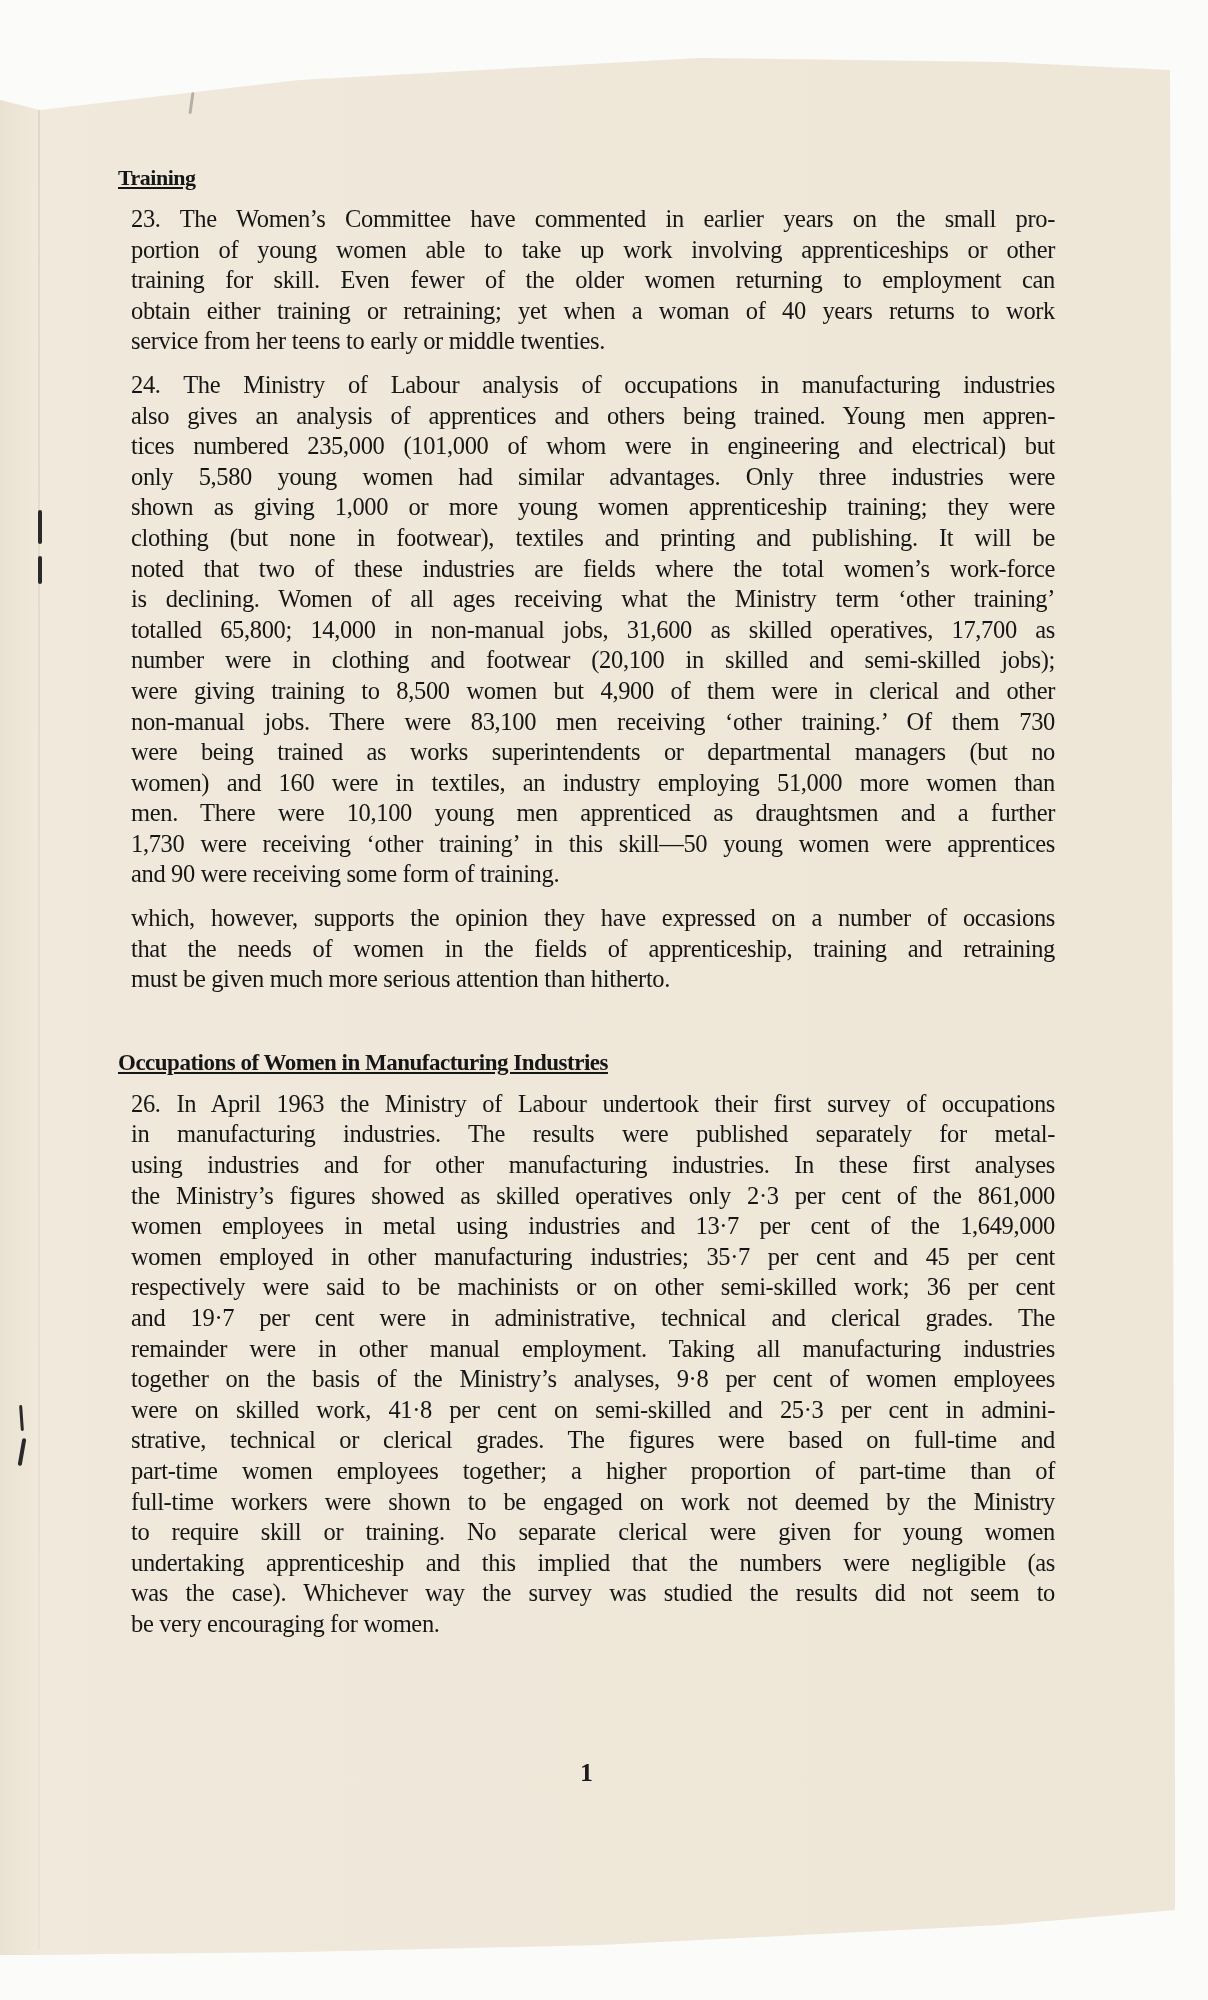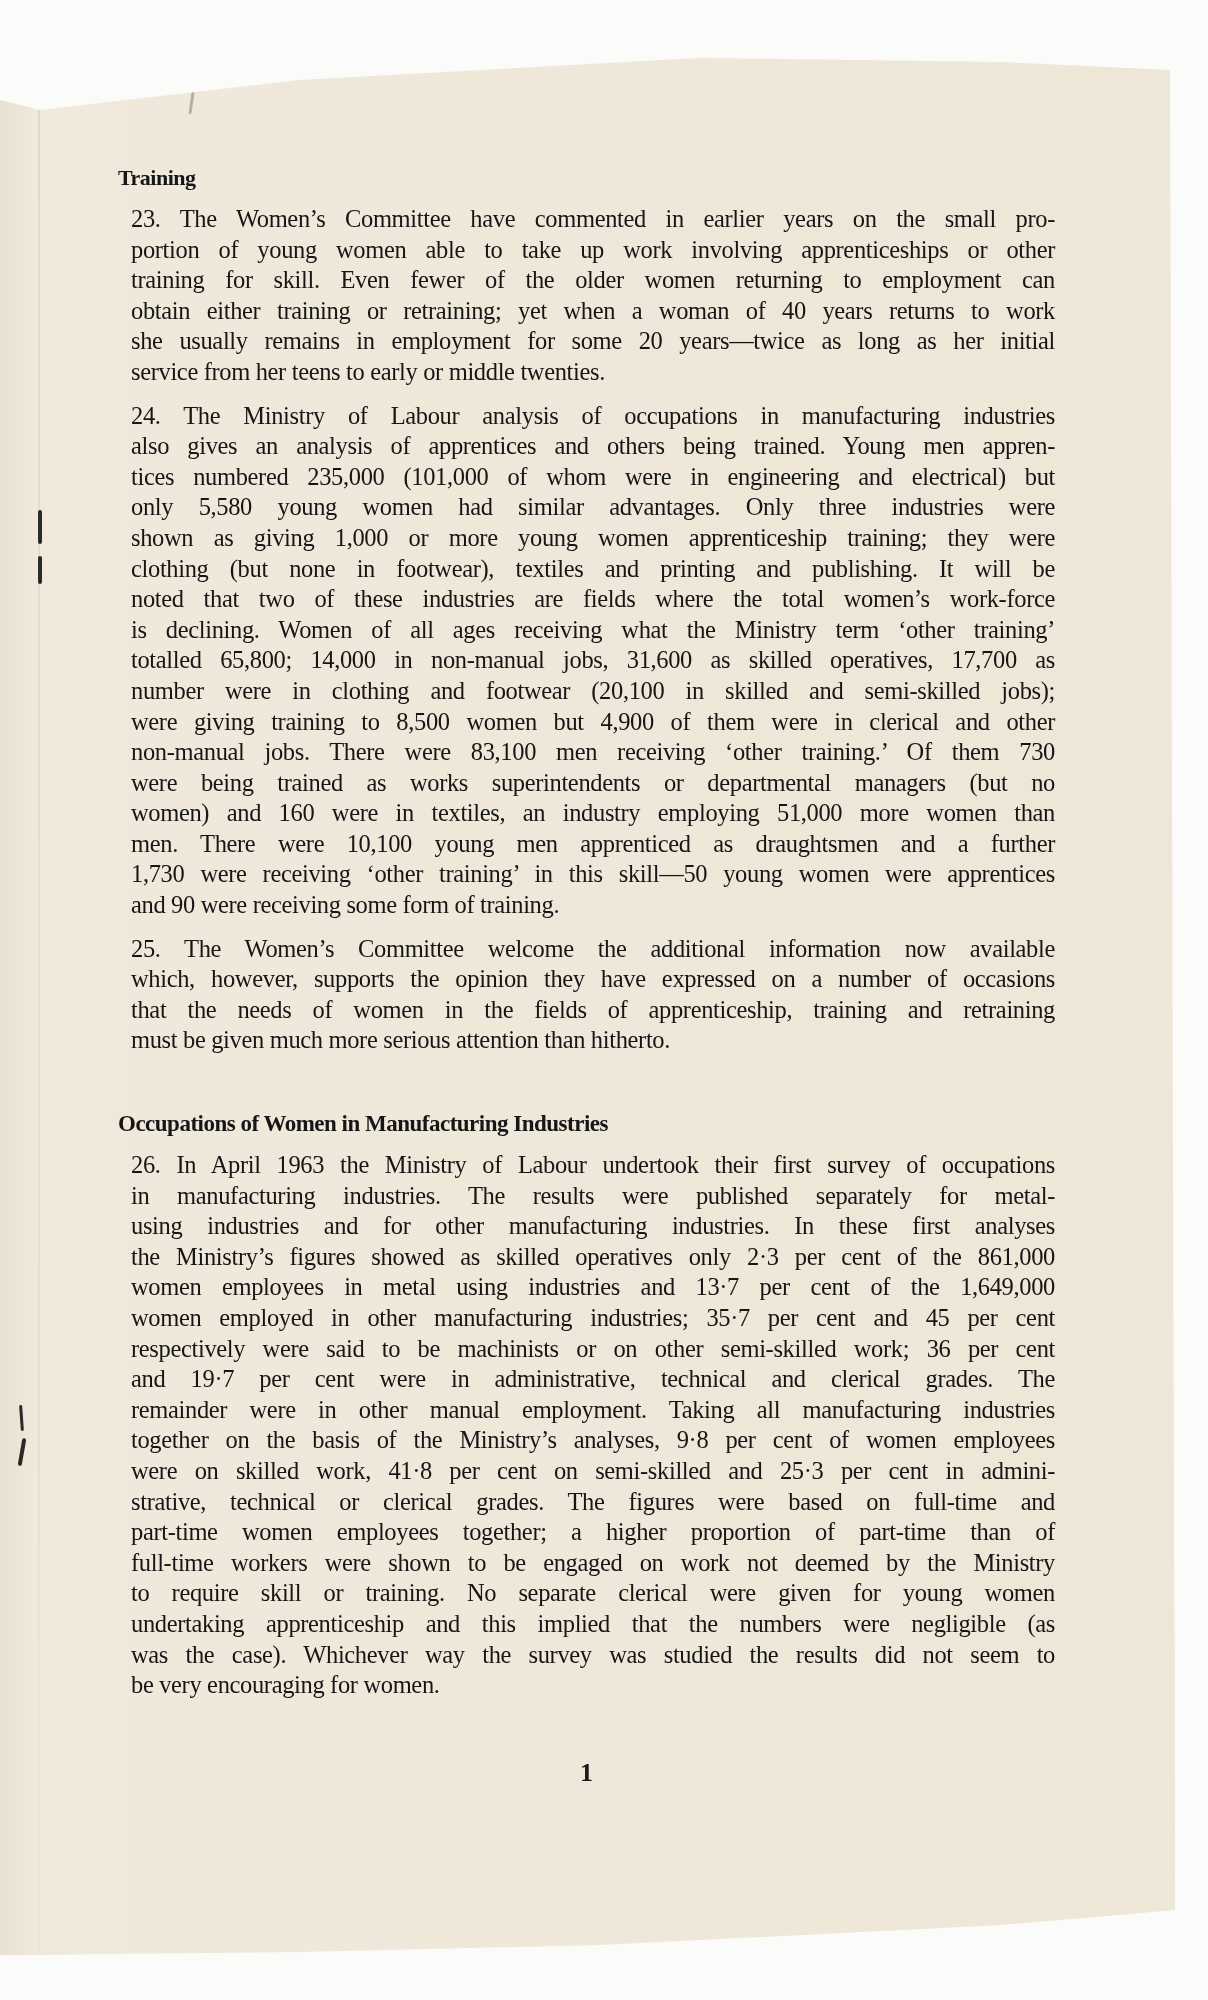--- a/index.html
+++ b/index.html
@@ -25,21 +25,21 @@
   }
   .staple {
     position: absolute; width: 4px; background: #2a2a2a; border-radius: 2px;
   }
   .content {
     position: absolute; left: 118px; top: 165px; width: 950px;
     color: #161616;
   }
   .heading {
     font-weight: bold; font-size: 22px; letter-spacing: -0.5px;
-    margin: 0; line-height: 26px;
+    margin: 0; line-height: 26px; text-decoration: underline;
   }
   .para {
     font-size: 24.5px; line-height: 30.6px;
     text-align: justify; margin: 13px;
     letter-spacing: -0.35px;
   }
   .line { display: block; white-space: nowrap; text-align: justify; text-align-last: justify; }
   .line.last { text-align-last: left; }
   .section-gap { height: 42px; }
   .page-number {
@@ -65,21 +65,20 @@
 <div class="staple" style="left:20px; top:1438px; height:28px; transform:rotate(10deg); width:4px;"></div>
 
 <div class="content">
   <h2 class="heading">Training</h2>
 
   <div class="para">
     <span class="line">23. The Women’s Committee have commented in earlier years on the small pro-</span>
     <span class="line">portion of young women able to take up work involving apprenticeships or other</span>
     <span class="line">training for skill. Even fewer of the older women returning to employment can</span>
     <span class="line">obtain either training or retraining; yet when a woman of 40 years returns to work</span>
-    <span class="line">she usually remains in employment for some 20 years—twice as long as her initial</span>
     <span class="line last">service from her teens to early or middle twenties.</span>
   </div>
 
   <div class="para">
     <span class="line">24. The Ministry of Labour analysis of occupations in manufacturing industries</span>
     <span class="line">also gives an analysis of apprentices and others being trained. Young men appren-</span>
     <span class="line">tices numbered 235,000 (101,000 of whom were in engineering and electrical) but</span>
     <span class="line">only 5,580 young women had similar advantages. Only three industries were</span>
     <span class="line">shown as giving 1,000 or more young women apprenticeship training; they were</span>
     <span class="line">clothing (but none in footwear), textiles and printing and publishing. It will be</span>
@@ -90,21 +89,20 @@
     <span class="line">were giving training to 8,500 women but 4,900 of them were in clerical and other</span>
     <span class="line">non-manual jobs. There were 83,100 men receiving ‘other training.’ Of them 730</span>
     <span class="line">were being trained as works superintendents or departmental managers (but no</span>
     <span class="line">women) and 160 were in textiles, an industry employing 51,000 more women than</span>
     <span class="line">men. There were 10,100 young men apprenticed as draughtsmen and a further</span>
     <span class="line">1,730 were receiving ‘other training’ in this skill—50 young women were apprentices</span>
     <span class="line last">and 90 were receiving some form of training.</span>
   </div>
 
   <div class="para">
-    <span class="line">25. The Women’s Committee welcome the additional information now available</span>
     <span class="line">which, however, supports the opinion they have expressed on a number of occasions</span>
     <span class="line">that the needs of women in the fields of apprenticeship, training and retraining</span>
     <span class="line last">must be given much more serious attention than hitherto.</span>
   </div>
 
   <div class="section-gap"></div>
 
   <h2 class="heading" style="font-size:23px; margin-bottom:12px;">Occupations of Women in Manufacturing Industries</h2>
 
   <div class="para">

